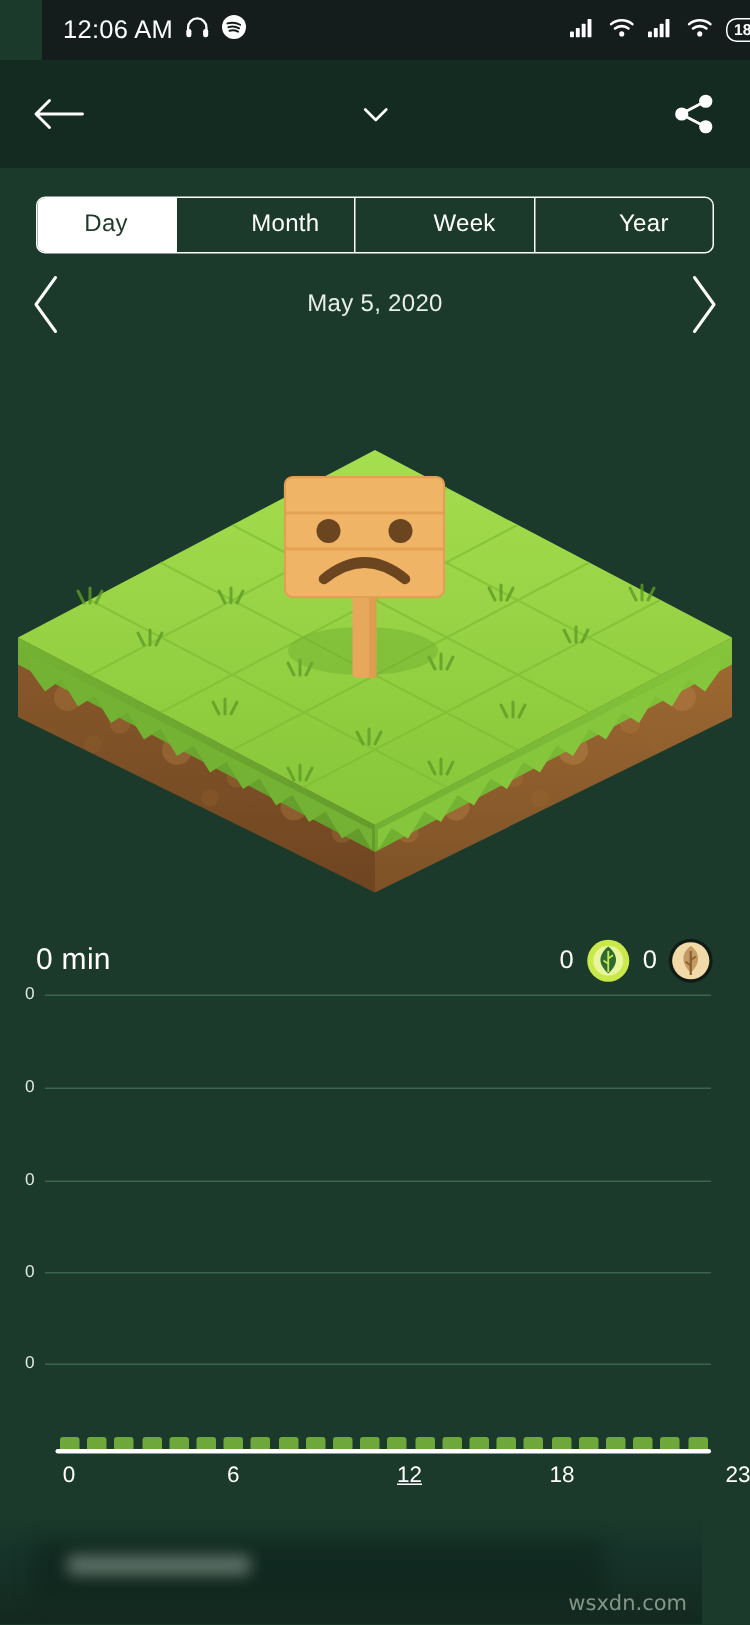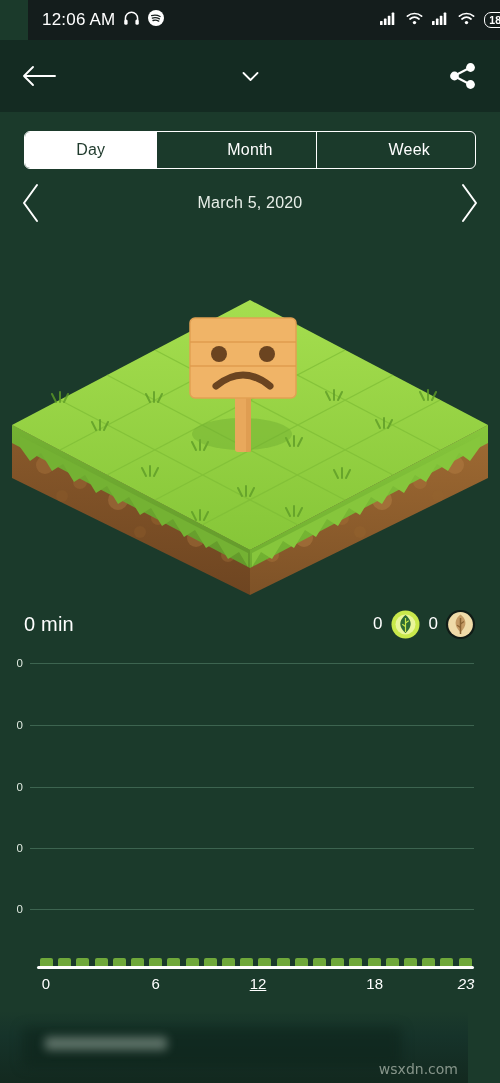--- a/index.html
+++ b/index.html
@@ -87,21 +87,21 @@
   .chev { cursor:pointer; line-height:0; }
 
   
   .illus {
     position:absolute; top:250px; left:0;
     width:500px; height:345px;
   }
 
   
   .summary {
-    position:absolute; top:604px; left:0;
+    position:absolute; top:620px; left:0;
     width:500px; height:40px;
     display:flex; align-items:center;
     padding:0 24px;
   }
   .summary-time { font-size:20px; color:#ffffff; letter-spacing:.2px; }
   .summary-right { margin-left:auto; display:flex; align-items:center; gap:8px; }
   .stat { display:flex; align-items:center; gap:7px; }
   .stat-num { font-size:17px; color:#ffffff; }
   .badge { width:31px; height:31px; line-height:0; }
 
@@ -250,29 +250,30 @@
         <circle cx="6.5" cy="14" r="4.4" fill="#fff"></circle>
         <path d="M9.8 12L19.4 7M9.8 16L19.4 21" stroke="#fff" stroke-width="2" stroke-linecap="round"></path>
       </svg>
     </span>
   </div>
 
   <div class="tabs">
     <div class="tab active">Day</div>
     <div class="tab">Month</div>
     <div class="tab">Week</div>
+    <div class="tab">Year</div>
   </div>
 
   <div class="datenav">
     <span class="chev">
       <svg width="26" height="42" viewBox="0 0 26 42">
         <path d="M19 3L6 21l13 18" stroke="#fff" stroke-width="2" fill="none" stroke-linecap="round" stroke-linejoin="round"></path>
       </svg>
     </span>
-    <span class="date-label">March 5, 2020</span>
+    <span class="date-label">May 5, 2020</span>
     <span class="chev">
       <svg width="26" height="42" viewBox="0 0 26 42">
         <path d="M7 3l13 18L7 39" stroke="#fff" stroke-width="2" fill="none" stroke-linecap="round" stroke-linejoin="round"></path>
       </svg>
     </span>
   </div>
 
   <div class="illus">
     <svg width="500" height="345" viewBox="0 0 500 345">
       <defs>
@@ -521,23 +522,23 @@
         <div class="bar" style="background: rgb(111, 168, 58);"></div>
         <div class="bar" style="background: rgb(111, 168, 58);"></div>
         <div class="bar" style="background: rgb(111, 168, 58);"></div>
         <div class="bar" style="background: rgb(111, 168, 58);"></div>
       </div>
     <div class="axis"></div>
 
     <div class="xticks" id="xticks">
         <span class="xtick" style="left: 46px;">0</span>
         <span class="xtick" style="left: 155.565px;">6</span>
-        <span class="xtick" style="left: 258px; text-decoration: underline;">12</span>
+        <span class="xtick" style="left: 273px; text-decoration: underline;">12</span>
         <span class="xtick" style="left: 374.696px;">18</span>
-        <span class="xtick" style="left: 466px; font-style: italic;">23</span>
+        <span class="xtick" style="left: 492px;">23</span>
       </div>
   </div>
 
   <div class="footer-blur">
     <div class="blur-card"></div>
     <div class="blur-text"></div>
     <span class="watermark">wsxdn.com</span>
   </div>
 
 </div>

